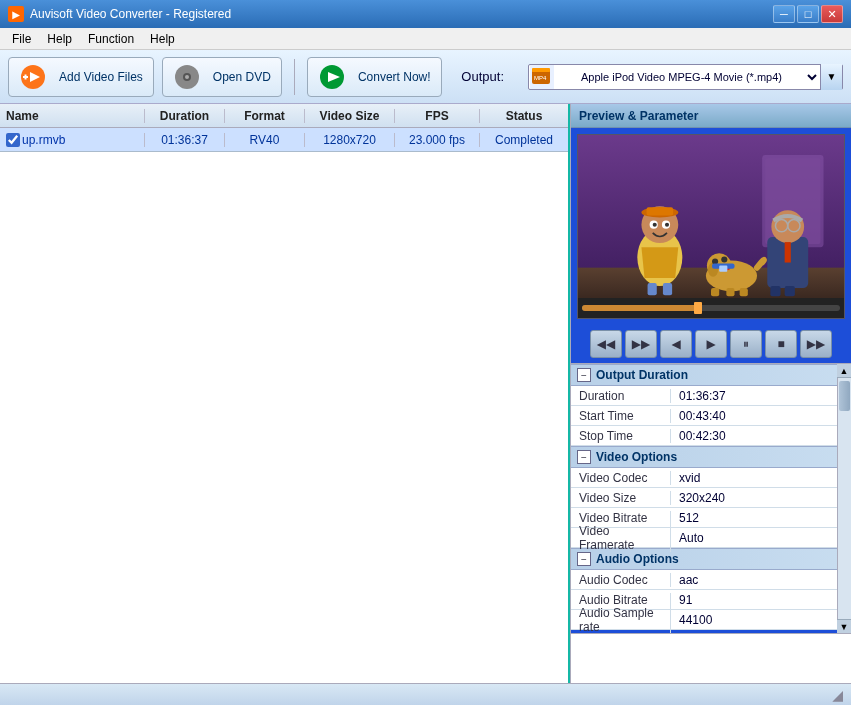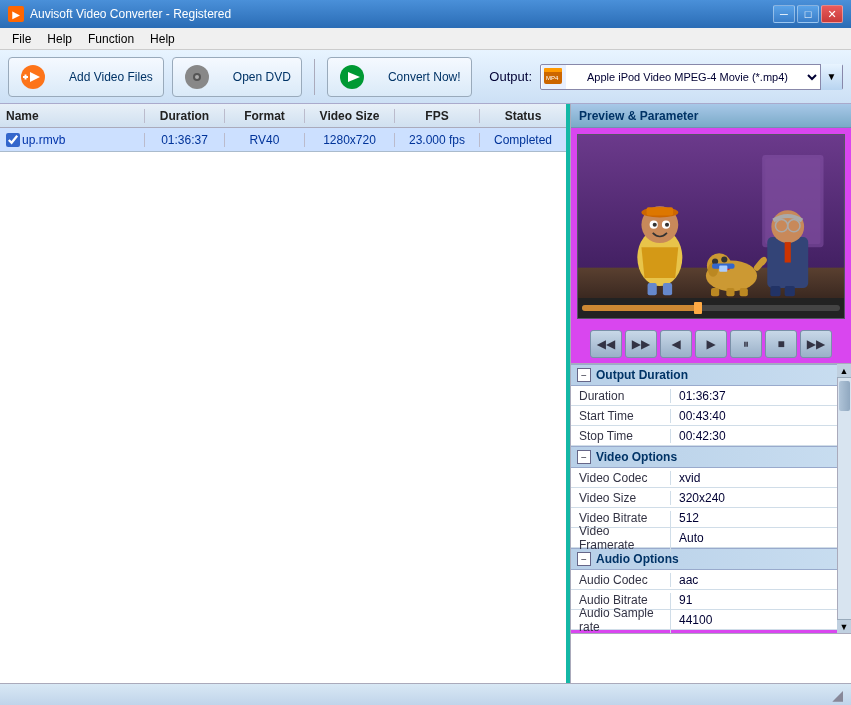--- a/index.html
+++ b/index.html
@@ -85,21 +85,21 @@
       border-bottom: 1px solid #aac;
       height: 54px;
       display: flex;
       align-items: center;
       padding: 0 8px;
       gap: 8px;
     }
     .toolbar-btn {
       display: flex;
       align-items: center;
-      gap: 22px;
+      gap: 12px;
       padding: 4px 10px;
       background: linear-gradient(to bottom, #f5f9ff, #daeaf8);
       border: 1px solid #9ab;
       border-radius: 4px;
       cursor: pointer;
       font-size: 12px;
       color: #003366;
       height: 40px;
     }
     .toolbar-icon {
@@ -113,21 +113,21 @@
     .toolbar-sep {
       width: 1px;
       height: 36px;
       background: #aab;
       margin: 0 4px;
     }
     .output-section {
       margin-left: auto;
       display: flex;
       align-items: center;
-      gap: 8px;
+      gap: 24px;
     }
     .output-label {
       font-size: 13px;
       color: #003;
       font-weight: 500;
     }
     .output-select-container {
       display: flex;
       align-items: center;
       border: 1px solid #88a;
@@ -145,21 +145,21 @@
       margin: 1px;
       font-size: 14px;
     }
     .output-select {
       border: none;
       outline: none;
       font-size: 11px;
       color: #003;
       background: transparent;
       min-width: 220px;
-      padding: 0 16px;
+      padding: 0 22px;
       cursor: pointer;
     }
     .output-dropdown-btn {
       width: 22px;
       height: 26px;
       background: linear-gradient(to bottom, #e8f4ff, #b8d4f0);
       border-left: 1px solid #88a;
       display: flex;
       align-items: center;
       justify-content: center;
@@ -171,21 +171,21 @@
     .main-content {
       display: flex;
       height: calc(705px - 28px - 22px - 54px - 22px);
       
     }
 
     
     .file-panel {
       flex: 0 0 570px;
       background: white;
-      border-right: 4px solid #14b8a6;
+      border-right: 2px solid #14b8a6;
       display: flex;
       flex-direction: column;
       justify-content: space-between;
     }
     .file-table-header {
       display: flex;
       background: linear-gradient(to bottom, #e8f0f8, #d0e0f0);
       border-bottom: 1px solid #aab;
       height: 24px;
       align-items: center;
@@ -231,21 +231,21 @@
       accent-color: #3366cc;
     }
     .status-completed {
       color: #0033aa;
       font-weight: 600;
     }
 
     
     .preview-panel {
       flex: 1;
-      background: #d946ef;
+      background: #1d4ed8;
       display: flex;
       flex-direction: column;
       border-left: 1px solid #aab;
     }
     .preview-header {
       background: linear-gradient(to bottom, #a8c8e8, #7aaac8);
       border-bottom: 1px solid #7090b0;
       height: 24px;
       display: flex;
       align-items: center;

